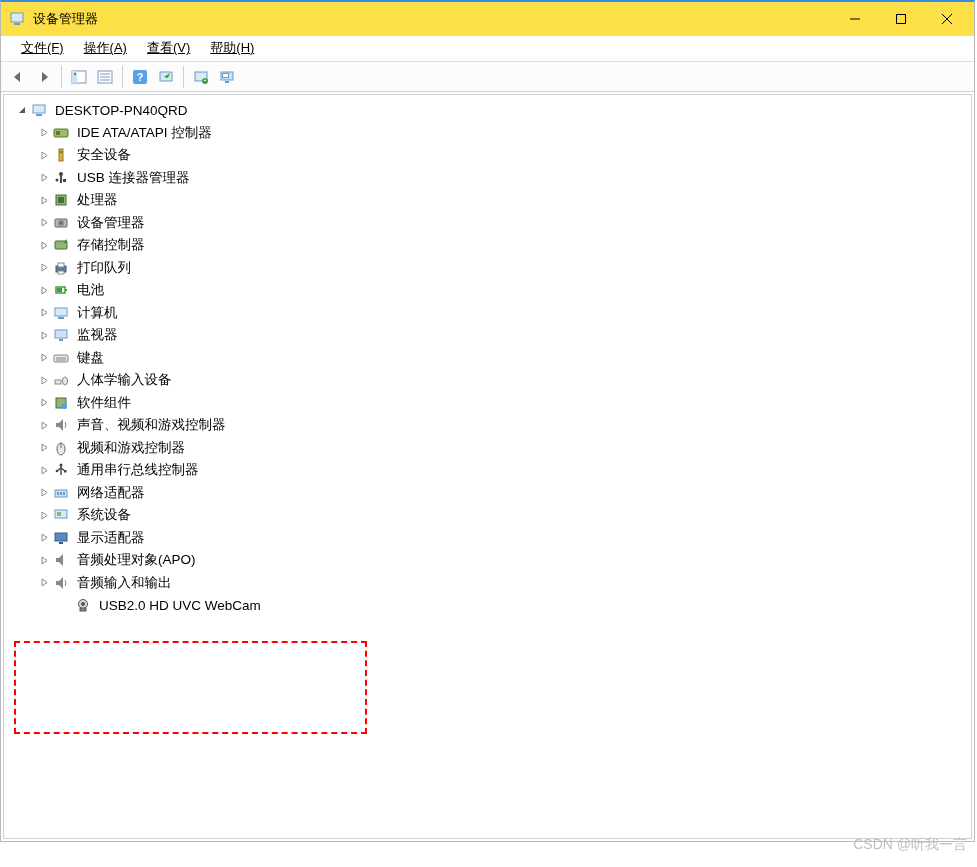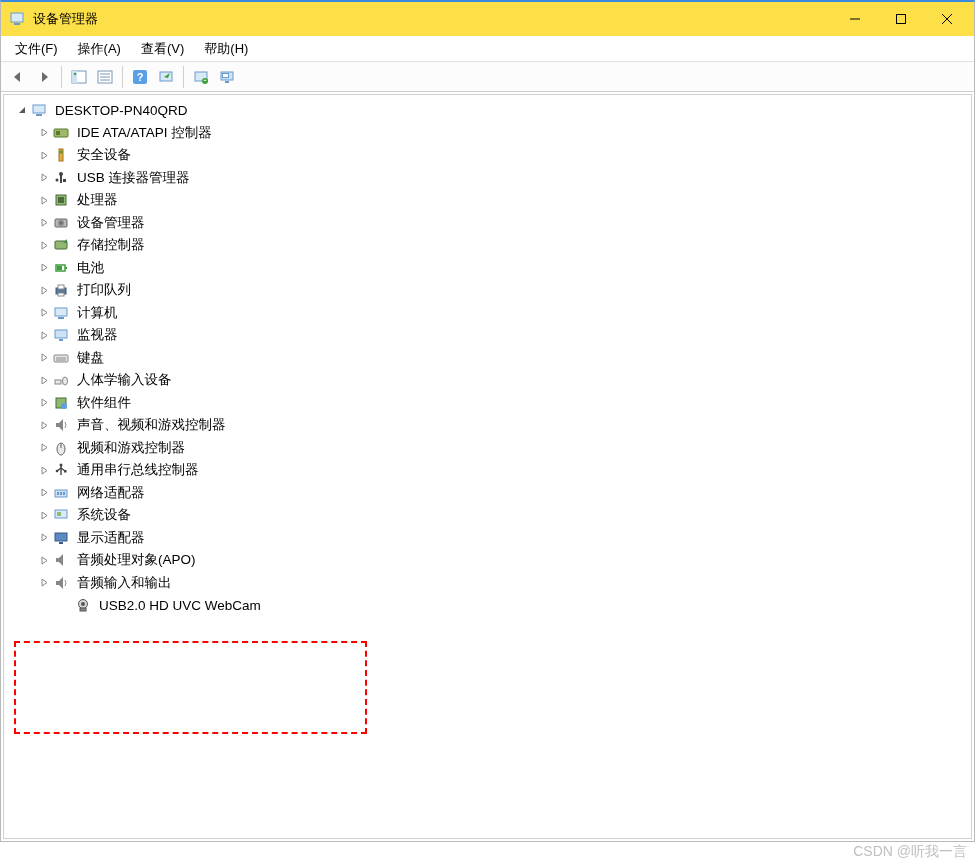--- a/index.html
+++ b/index.html
@@ -4,34 +4,34 @@
 <style>
   * { margin: 0; padding: 0; box-sizing: border-box; font-family: "Microsoft YaHei", "Segoe UI", Tahoma, sans-serif; }
   body { background: #fff; width: 977px; height: 867px; overflow: hidden; position: relative; }
   .window { width: 975px; height: 842px; border: 1px solid #b9b9b9; background: #fff; display: flex; flex-direction: column; border-top: 2px solid #3a8be0; }
   .titlebar { height: 34px; display: flex; align-items: center; padding: 0 4px 0 8px; background: #fde047; }
   .titlebar .icon { width: 16px; height: 16px; margin-right: 8px; display: flex; align-items: center; justify-content: center; }
   .titlebar .title { font-size: 13px; color: #000; flex: 1; }
   .win-controls { display: flex; }
   .win-btn { width: 46px; height: 32px; display: flex; align-items: center; justify-content: center; cursor: default; }
   .win-btn svg { width: 10px; height: 10px; }
-  .menubar { height: 26px; display: flex; align-items: flex-end; padding: 0 4px; background: #fff; font-size: 13px; border-bottom: 1px solid #e0e0e0; }
+  .menubar { height: 26px; display: flex; align-items: flex-start; padding: 0 10px; background: #fff; font-size: 13px; border-bottom: 1px solid #e0e0e0; text-decoration: underline; }
   .menu-item { padding: 3px 10px; cursor: default; }
   .toolbar { height: 30px; display: flex; align-items: center; padding: 2px 4px; gap: 0; border-bottom: 1px solid #d0d0d0; background: #fcfcfc; }
   .tool-btn { width: 24px; height: 24px; display: flex; align-items: center; justify-content: center; cursor: default; border: 1px solid transparent; margin: 0 1px; }
   .tool-sep { width: 1px; height: 22px; background: #d0d0d0; margin: 0 4px; }
   .tree-area { flex: 1; overflow: auto; padding: 4px 0; background: #fff; border: 1px solid #d0d0d0; margin: 2px; }
   .tree-row { display: flex; align-items: center; height: 22.5px; font-size: 13.5px; color: #000; white-space: nowrap; }
   .tree-row .caret { width: 16px; height: 16px; display: flex; align-items: center; justify-content: center; color: #666; cursor: default; }
   .tree-row .caret.empty { visibility: hidden; }
   .tree-row .node-icon { width: 18px; height: 18px; display: flex; align-items: center; justify-content: center; margin-right: 4px; }
   .tree-row .node-label { padding: 1px 3px; }
   .indent { display: inline-block; }
   .highlight-box { position: absolute; border: 2px dashed #ff0000; pointer-events: none; }
-  .watermark { position: absolute; right: 10px; bottom: 6px; color: #bfbfbf; font-size: 14px; }
+  .watermark { position: absolute; right: 10px; bottom: 13px; color: #bfbfbf; font-size: 14px; }
 
   
   .ic { width: 16px; height: 16px; }
 </style>
 </head>
 <body>
 
 <div class="window">
 
   <div class="titlebar">
@@ -237,42 +237,42 @@
   </div>
       <div class="tree-row">
     <span class="indent" style="width:32px"></span>
     <span class="caret">
           <svg width="9" height="9" viewBox="0 0 9 9">
             <path d="M2 1 L7 4.5 L2 8 Z" fill="none" stroke="#888" stroke-width="1"></path>
           </svg>
         </span>
     <span class="node-icon">
           <svg class="ic" viewBox="0 0 16 16">
+            <rect x="3" y="6" width="10" height="6" fill="#5a7a9a" stroke="#3a5a7a"></rect>
+            <rect x="5" y="3" width="6" height="4" fill="#fff" stroke="#888"></rect>
+            <rect x="5" y="11" width="6" height="3" fill="#fff" stroke="#888"></rect>
+          </svg>
+        </span>
+    <span class="node-label">打印队列</span>
+  </div>
+      <div class="tree-row">
+    <span class="indent" style="width:32px"></span>
+    <span class="caret">
+          <svg width="9" height="9" viewBox="0 0 9 9">
+            <path d="M2 1 L7 4.5 L2 8 Z" fill="none" stroke="#888" stroke-width="1"></path>
+          </svg>
+        </span>
+    <span class="node-icon">
+          <svg class="ic" viewBox="0 0 16 16">
             <rect x="3" y="5" width="9" height="6" fill="#fff" stroke="#3c9f3c" stroke-width="1.5"></rect>
             <rect x="12" y="7" width="2" height="2" fill="#3c9f3c"></rect>
             <rect x="4" y="6" width="5" height="4" fill="#3c9f3c"></rect>
           </svg>
         </span>
     <span class="node-label">电池</span>
-  </div>
-      <div class="tree-row">
-    <span class="indent" style="width:32px"></span>
-    <span class="caret">
-          <svg width="9" height="9" viewBox="0 0 9 9">
-            <path d="M2 1 L7 4.5 L2 8 Z" fill="none" stroke="#888" stroke-width="1"></path>
-          </svg>
-        </span>
-    <span class="node-icon">
-          <svg class="ic" viewBox="0 0 16 16">
-            <rect x="3" y="6" width="10" height="6" fill="#5a7a9a" stroke="#3a5a7a"></rect>
-            <rect x="5" y="3" width="6" height="4" fill="#fff" stroke="#888"></rect>
-            <rect x="5" y="11" width="6" height="3" fill="#fff" stroke="#888"></rect>
-          </svg>
-        </span>
-    <span class="node-label">打印队列</span>
   </div>
       <div class="tree-row">
     <span class="indent" style="width:32px"></span>
     <span class="caret">
           <svg width="9" height="9" viewBox="0 0 9 9">
             <path d="M2 1 L7 4.5 L2 8 Z" fill="none" stroke="#888" stroke-width="1"></path>
           </svg>
         </span>
     <span class="node-icon">
           <svg class="ic" viewBox="0 0 16 16">

